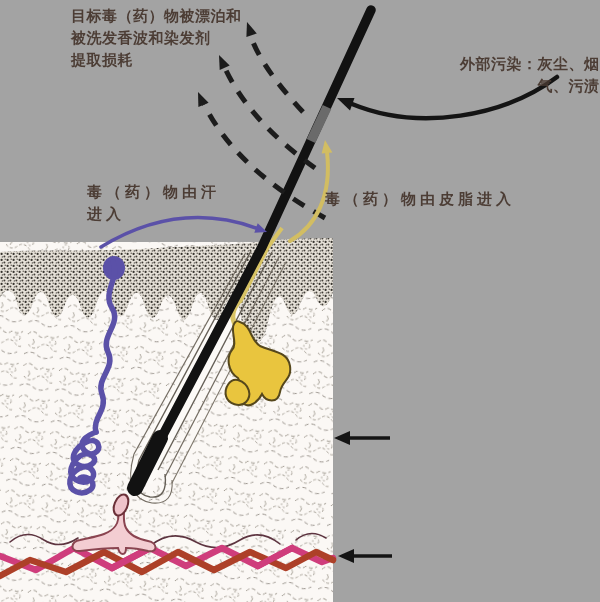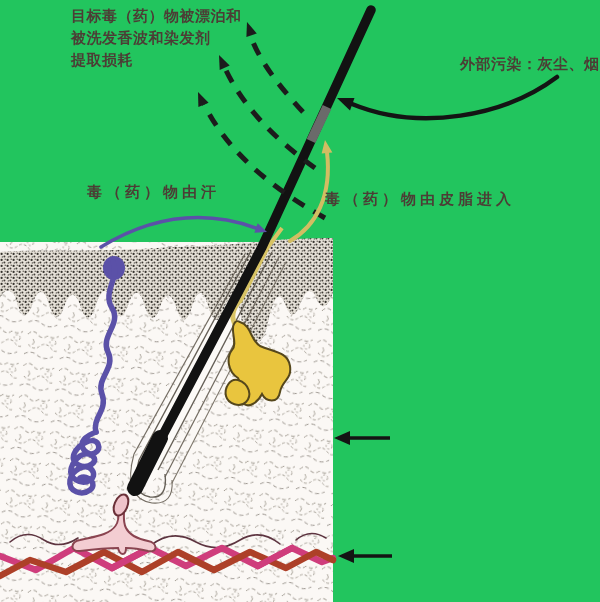--- a/index.html
+++ b/index.html
@@ -1,18 +1,18 @@
 <!DOCTYPE html>
 <html><head>
 <meta charset="utf-8">
 <style>
   html,body{margin:0;padding:0;}
   #stage{
     position:relative;width:600px;height:602px;overflow:hidden;
-    background:#22c55e;
+    background:#a3a3a3;
     font-family:"Liberation Serif","DejaVu Serif",serif;
   }
   #art{position:absolute;left:0;top:0;}
   .lbl{
     position:absolute;color:#4c3d35;font-weight:700;font-size:15px;
     line-height:22px;white-space:nowrap;letter-spacing:0.5px;
   }
   .lbl .ln{display:block;}
   .sp .ln{letter-spacing:4px;}
 </style>
@@ -145,24 +145,26 @@
 </svg>
 
   <div class="lbl" style="left:71px;top:5px;">
     <span class="ln">目标毒（药）物被漂泊和</span>
     <span class="ln">被洗发香波和染发剂</span>
     <span class="ln">提取损耗</span>
   </div>
 
   <div class="lbl" style="left:460px;top:53px;text-align:right;">
     <span class="ln">外部污染：灰尘、烟</span>
+    <span class="ln">气、污渍</span>
   </div>
 
   <div class="lbl sp" style="left:87px;top:181px;">
     <span class="ln">毒（药）物由汗</span>
+    <span class="ln">进入</span>
   </div>
 
   <div class="lbl sp" style="left:325px;top:190px;font-family:Liberation Mono, monospace;">
     <span class="ln">毒（药）物由皮脂进入</span>
   </div>
 
 
 
 </div>
 

